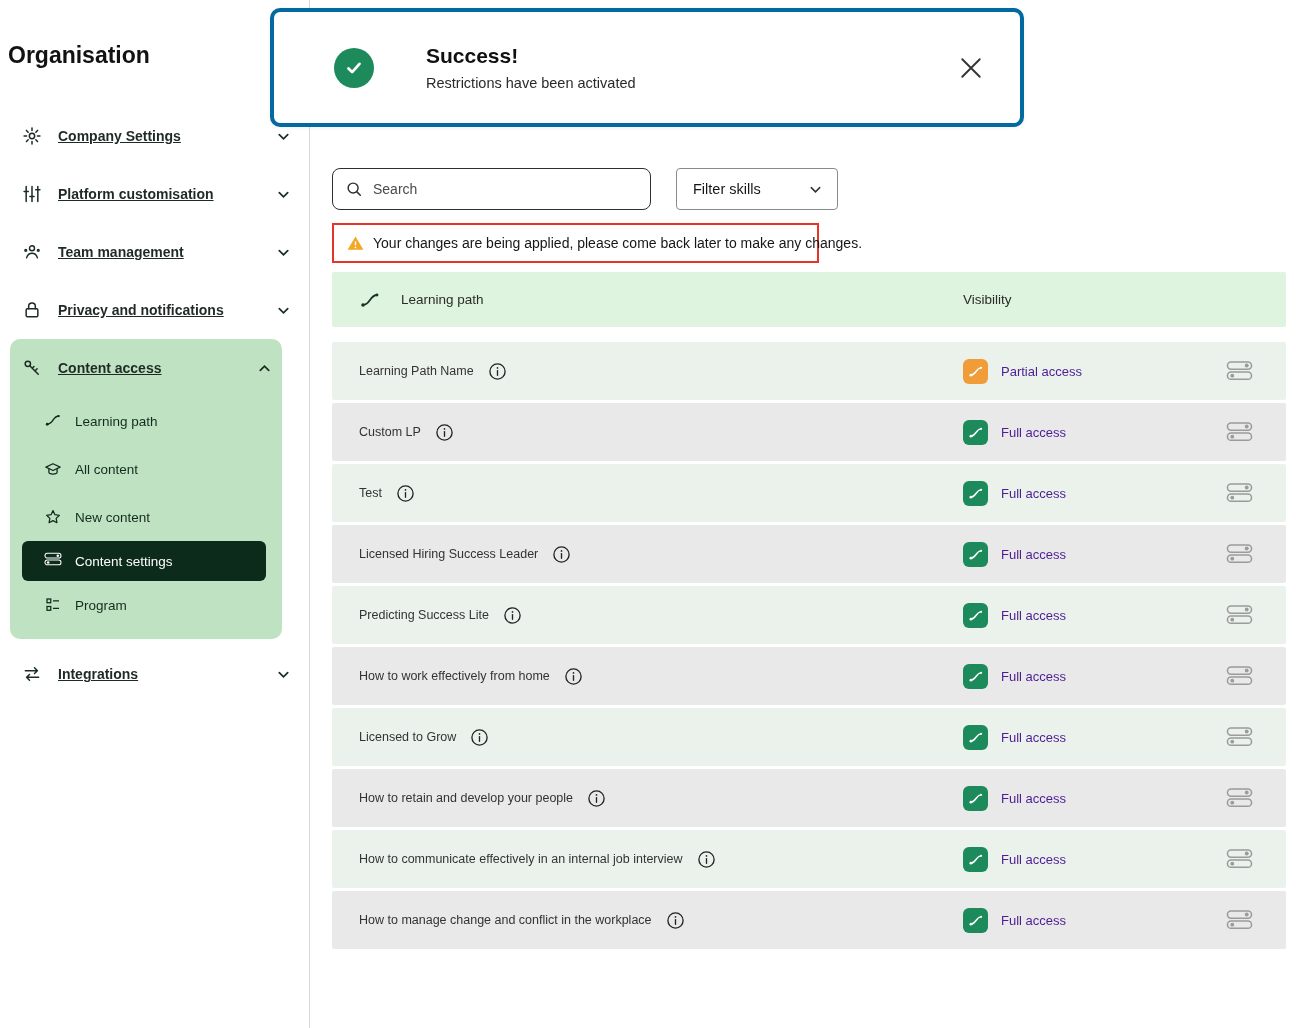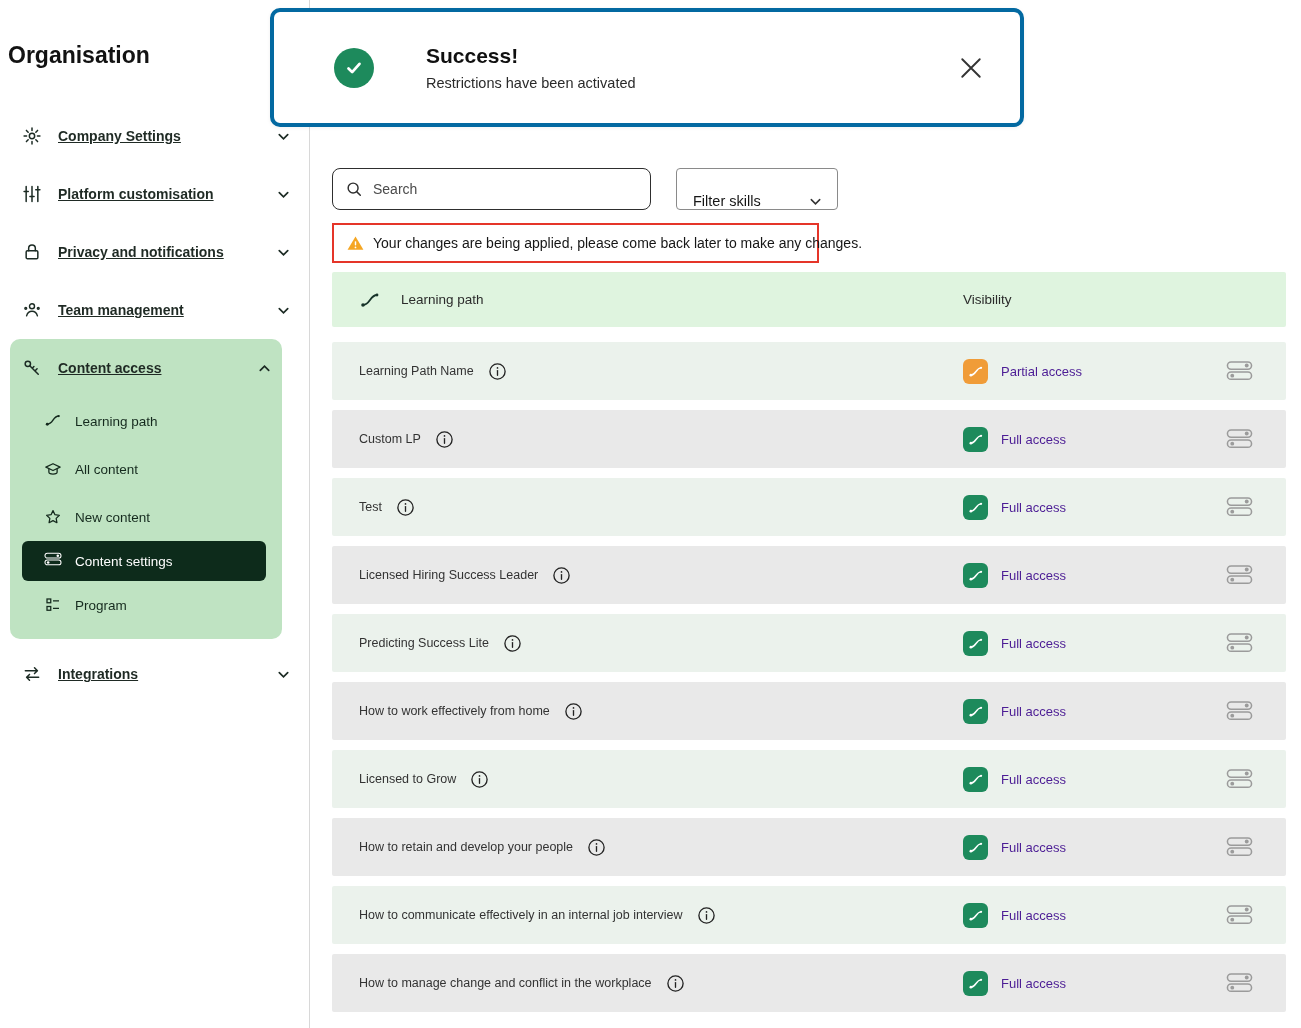--- a/index.html
+++ b/index.html
@@ -43,39 +43,39 @@
   
   .main{ position:absolute; left:310px; top:0; right:0; height:100%; }
   .search-box{ position:absolute; left:22px; top:168px; width:319px; height:42px;
     border:1px solid #2e2e2e; border-radius:8px; display:flex; align-items:center;
     padding:0 12px; gap:10px; background:#fff; }
   .search-box .ic{ width:18px; height:18px; color:#2e2e2e; flex:none; }
   .search-input{ border:none; outline:none; font-size:14px; color:#333; width:100%;
     font-family:inherit; background:transparent; }
   .search-input::placeholder{ color:#4a4a4a; }
   .filter{ position:absolute; left:366px; top:168px; width:162px; height:42px;
-    border:1px solid #8a8a8a; border-radius:4px; display:flex; align-items:flex-end;
+    border:1px solid #8a8a8a; border-radius:4px; display:flex; align-items:center;
     justify-content:space-between; padding:0 14px 0 16px; font-size:14.5px; color:#161616;
     cursor:pointer; background:#fff; }
   .filter .chev{ color:#333; }
 
   .warning{ position:absolute; left:22px; top:223px; width:487px; height:40px;
     border:2px solid var(--warn-red); display:flex; align-items:center; gap:8px;
     padding:0 12px; background:#fff; }
   .warning .ic{ width:19px; height:19px; flex:none; }
   .warning-text{ font-size:14px; font-weight:normal; color:#161616; white-space:nowrap; }
 
   
   .table{ position:absolute; left:22px; top:272px; width:954px; }
   .thead{ height:55px; background:var(--header-green); border-radius:2px; display:flex;
     align-items:center; padding:0 27px; margin-bottom:15px; position:relative; }
   .thead .ic{ width:22px; height:20px; color:#17332a; margin-right:20px; flex:none; }
   .th-name,.th-vis{ font-size:13.5px; color:#2b2b2b; }
   .th-vis{ position:absolute; left:631px; }
-  .row{ height:58px; border-radius:2px; margin-bottom:10px; position:relative; display:flex;
+  .row{ height:58px; border-radius:2px; margin-bottom:3px; position:relative; display:flex;
     align-items:center; padding:0 27px; background:var(--row-green); }
   .row.alt{ background:var(--row-gray); }
   .row-label{ font-size:12.5px; color:#333; margin-right:14px; }
   .info-ic{ width:19px; height:19px; color:#222; cursor:pointer; flex:none; }
   .vis{ position:absolute; left:631px; display:flex; align-items:center; gap:13px; }
   .badge{ width:25px; height:25px; border-radius:6px; display:flex; align-items:center;
     justify-content:center; color:#fff; background:var(--accent); }
   .badge.partial{ background:var(--partial); }
   .badge svg{ width:16px; height:15px; }
   .vis-label{ font-size:13px; color:#4c1d95; }
@@ -114,43 +114,43 @@
         <span class="lbl">Platform customisation</span>
         <span class="chev">
           <svg viewBox="0 0 16 16" fill="none" stroke="currentColor" stroke-width="1.8" stroke-linecap="round">
               <path d="M3.5 6 8 10.5 12.5 6"></path>
             </svg>
         </span>
       </div>
 
       <div class="nav-item">
         <span class="ic">
-          <svg viewBox="0 0 24 24" fill="none" stroke="currentColor" stroke-width="1.8" stroke-linecap="round">
-            <rect x="5" y="10.5" width="14" height="9.5" rx="1.5"></rect>
-            <path d="M8 10.5V7.5a4 4 0 0 1 8 0v3"></path>
-          </svg>
-        </span>
-        <span class="lbl">Privacy and notifications</span>
-        <span class="chev">
-          <svg viewBox="0 0 16 16" fill="none" stroke="currentColor" stroke-width="1.8" stroke-linecap="round">
-              <path d="M3.5 6 8 10.5 12.5 6"></path>
-            </svg>
-        </span>
-      </div>
-
-      <div class="nav-item">
-        <span class="ic">
           <svg viewBox="0 0 24 24" fill="none" stroke="currentColor" stroke-width="1.7" stroke-linecap="round">
             <circle cx="12" cy="7.5" r="3"></circle>
             <path d="M5.5 19c1-3.5 3.5-5.5 6.5-5.5s5.5 2 6.5 5.5"></path>
             <circle cx="4.5" cy="10" r="1.1"></circle>
               <circle cx="19.5" cy="10" r="1.1"></circle>
           </svg>
         </span>
         <span class="lbl">Team management</span>
+        <span class="chev">
+          <svg viewBox="0 0 16 16" fill="none" stroke="currentColor" stroke-width="1.8" stroke-linecap="round">
+              <path d="M3.5 6 8 10.5 12.5 6"></path>
+            </svg>
+        </span>
+      </div>
+
+      <div class="nav-item">
+        <span class="ic">
+          <svg viewBox="0 0 24 24" fill="none" stroke="currentColor" stroke-width="1.8" stroke-linecap="round">
+            <rect x="5" y="10.5" width="14" height="9.5" rx="1.5"></rect>
+            <path d="M8 10.5V7.5a4 4 0 0 1 8 0v3"></path>
+          </svg>
+        </span>
+        <span class="lbl">Privacy and notifications</span>
         <span class="chev">
           <svg viewBox="0 0 16 16" fill="none" stroke="currentColor" stroke-width="1.8" stroke-linecap="round">
               <path d="M3.5 6 8 10.5 12.5 6"></path>
             </svg>
         </span>
       </div>
 
       <div class="group">
         <div class="nav-item">
           <span class="ic">

